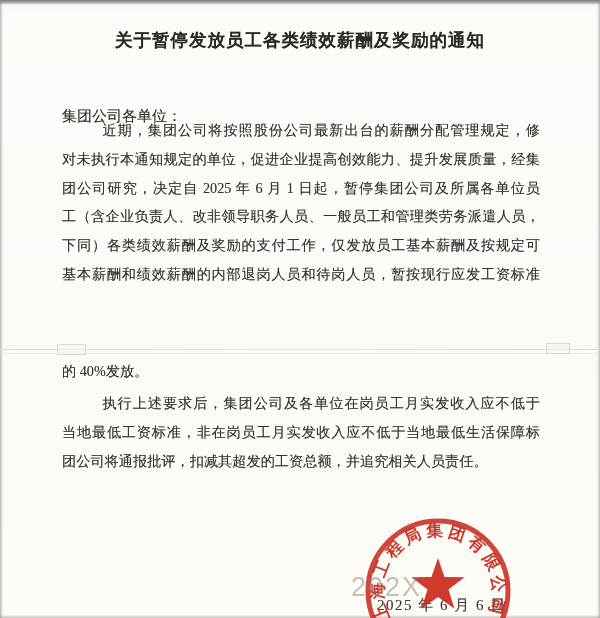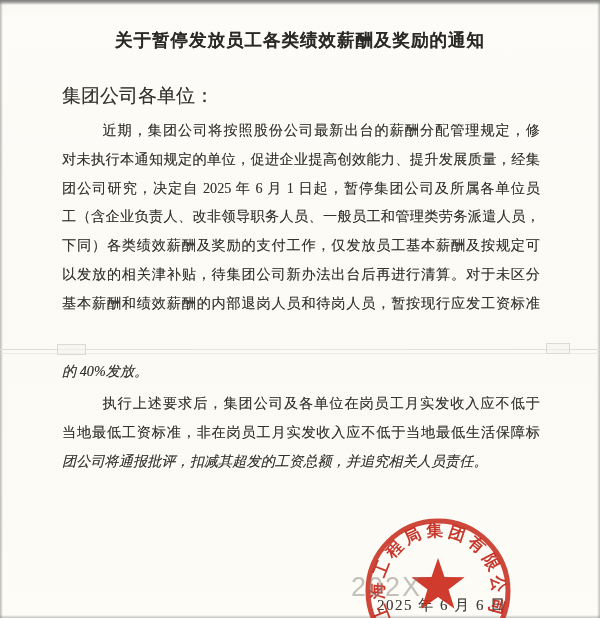--- a/index.html
+++ b/index.html
@@ -25,35 +25,35 @@
     background: linear-gradient(0deg, rgba(120,120,118,0.45), rgba(120,120,118,0)); }
 
   .doc-title {
     position: absolute; top: 28px; left: 0; width: 100%;
     text-align: center;
     font-size: 17.5px; font-weight: bold; letter-spacing: 1px;
     color: #2b2926;
     text-shadow: 0 0 0.5px rgba(43,41,38,0.55);
   }
   .salutation {
-    position: absolute; top: 83px; left: 62px;
-    font-size: 19px; color: #34322e;
+    position: absolute; top: 107px; left: 62px;
+    font-size: 15px; color: #34322e;
     text-shadow: 0 0 0.5px rgba(52,50,46,0.45);
   }
   .body-block {
     position: absolute; left: 62px; width: 478px;
     font-size: 14.2px; line-height: 28.8px; color: #34322e;
     text-shadow: 0 0 0.5px rgba(52,50,46,0.45);
   }
   .par1 { top: 116px; }
   .p1-tail { top: 357px; text-align: left; }
   .par2 { top: 389px; }
   .doc-par div { text-align: justify; text-align-last: justify; }
   .indent-first > div:first-child { text-indent: 2.85em; }
-  .tail-line { text-align: center; text-align-last: left; font-style: italic; }
+  .tail-line { text-align: center; text-align-last: left; }
 
   
   .seam { position: absolute; top: 349px; left: 0; width: 600px; height: 1px;
     background: linear-gradient(90deg, #dedcd6 0%, #e7e5df 50%, #dedcd6 100%); }
   .seam-line2 { position: absolute; top: 353px; left: 0; width: 600px; height: 1px;
     background: rgba(222,220,214,0.55); }
   .seam-handle { position: absolute; height: 9px; border: 1px solid #dcdad3;
     background: rgba(245,244,239,0.6); }
   .seam-handle.left { top: 344px; left: 57px; width: 27px; }
   .seam-handle.right { top: 343px; left: 546px; width: 22px; }
@@ -85,21 +85,20 @@
   <div class="doc-title">关于暂停发放员工各类绩效薪酬及奖励的通知</div>
 
   <div class="salutation">集团公司各单位：</div>
 
   <div class="body-block par1 doc-par indent-first">
       <div>近期，集团公司将按照股份公司最新出台的薪酬分配管理规定，修</div>
       <div>对未执行本通知规定的单位，促进企业提高创效能力、提升发展质量，经集</div>
       <div>团公司研究，决定自 2025 年 6 月 1 日起，暂停集团公司及所属各单位员</div>
       <div>工（含企业负责人、改非领导职务人员、一般员工和管理类劳务派遣人员，</div>
       <div>下同）各类绩效薪酬及奖励的支付工作，仅发放员工基本薪酬及按规定可</div>
-      <div>以发放的相关津补贴，待集团公司新办法出台后再进行清算。对于未区分</div>
       <div>基本薪酬和绩效薪酬的内部退岗人员和待岗人员，暂按现行应发工资标准</div>
     </div>
 
   <div class="seam"></div>
   <div class="seam-line2"></div>
   <div class="seam-handle left"></div>
   <div class="seam-handle right"></div>
 
   <div class="body-block p1-tail tail-line">的 40%发放。</div>
 

